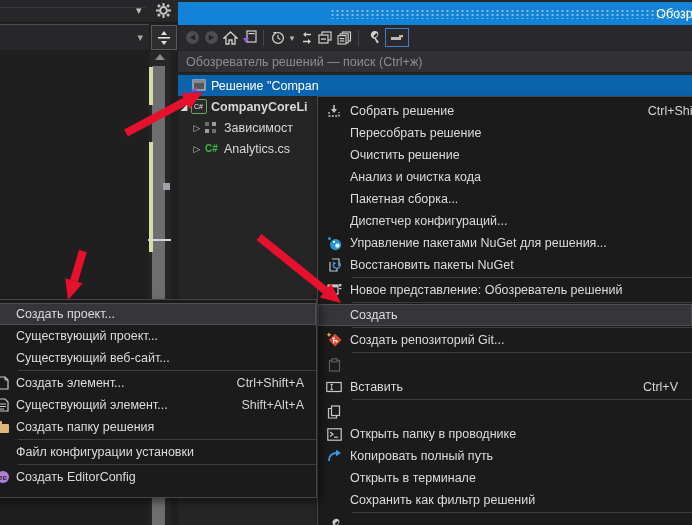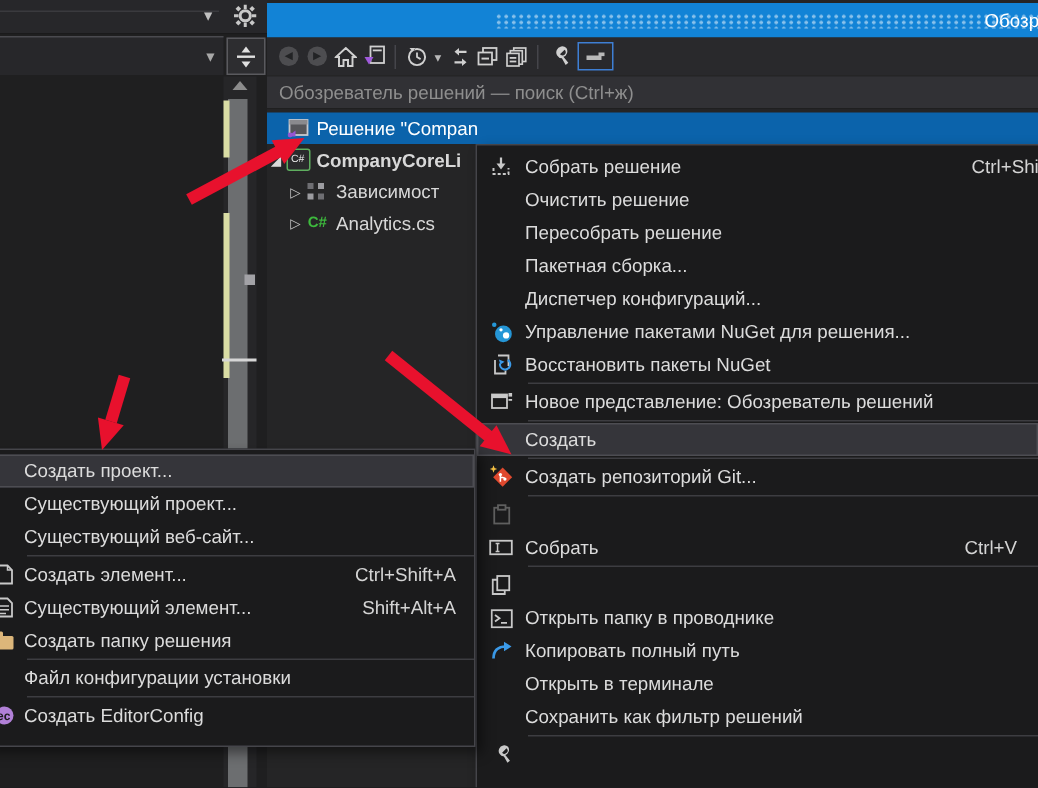--- a/index.html
+++ b/index.html
@@ -244,25 +244,29 @@
             <path d="M7 1 L7 6" stroke="#c9c9c9" stroke-width="1.5"></path>
             <path d="M4 5 L7 9 L10 5 Z" fill="#c9c9c9"></path>
             <path d="M2 8 L2 12 L12 12 L12 8" fill="none" stroke="#c9c9c9" stroke-width="1.3" stroke-dasharray="2 1.4"></path>
           </svg>
       </span>
       <span class="mil">Собрать решение</span>
       <span class="mis sc-clip">Ctrl+Shif</span>
     </div>
     <div class="mi">
       <span class="mic"></span>
+        <span class="mil">Пересобрать решение</span>
+    </div>
+    <div class="mi">
+      <span class="mic"></span>
         <span class="mil">Очистить решение</span>
     </div>
     <div class="mi">
       <span class="mic"></span>
-        <span class="mil">Пересобрать решение</span>
+        <span class="mil">Анализ и очистка кода</span>
     </div>
     <div class="mi">
       <span class="mic"></span>
         <span class="mil">Пакетная сборка...</span>
     </div>
     <div class="mi">
       <span class="mic"></span>
         <span class="mil">Диспетчер конфигураций...</span>
     </div>
     <div class="mi">
@@ -336,21 +340,21 @@
       <span class="mil"></span>
       <span class="mis"></span>
     </div>
     <div class="mi">
       <span class="mic">
         <svg width="16" height="12" viewBox="0 0 16 12">
             <rect x="0.8" y="1.5" width="14.4" height="9" fill="none" stroke="#c9c9c9" stroke-width="1.2"></rect>
             <path d="M4.4 3.4 L7 3.4 M5.7 3.4 L5.7 8.6 M4.4 8.6 L7 8.6" stroke="#c9c9c9" stroke-width="1"></path>
           </svg>
       </span>
-      <span class="mil">Собрать</span>
+      <span class="mil">Вставить</span>
       <span class="mis">Ctrl+V</span>
     </div>
     <div class="msep">
         <i></i>
       </div>
     <div class="mi">
       <span class="mic">
         <svg width="14" height="14" viewBox="0 0 14 14">
             <rect x="4.5" y="1" width="8" height="9.5" fill="none" stroke="#c9c9c9" stroke-width="1.2"></rect>
             <path d="M4.5 3.5 L1.5 3.5 L1.5 13 L9.5 13 L9.5 10.5" fill="none" stroke="#c9c9c9" stroke-width="1.2"></path>

